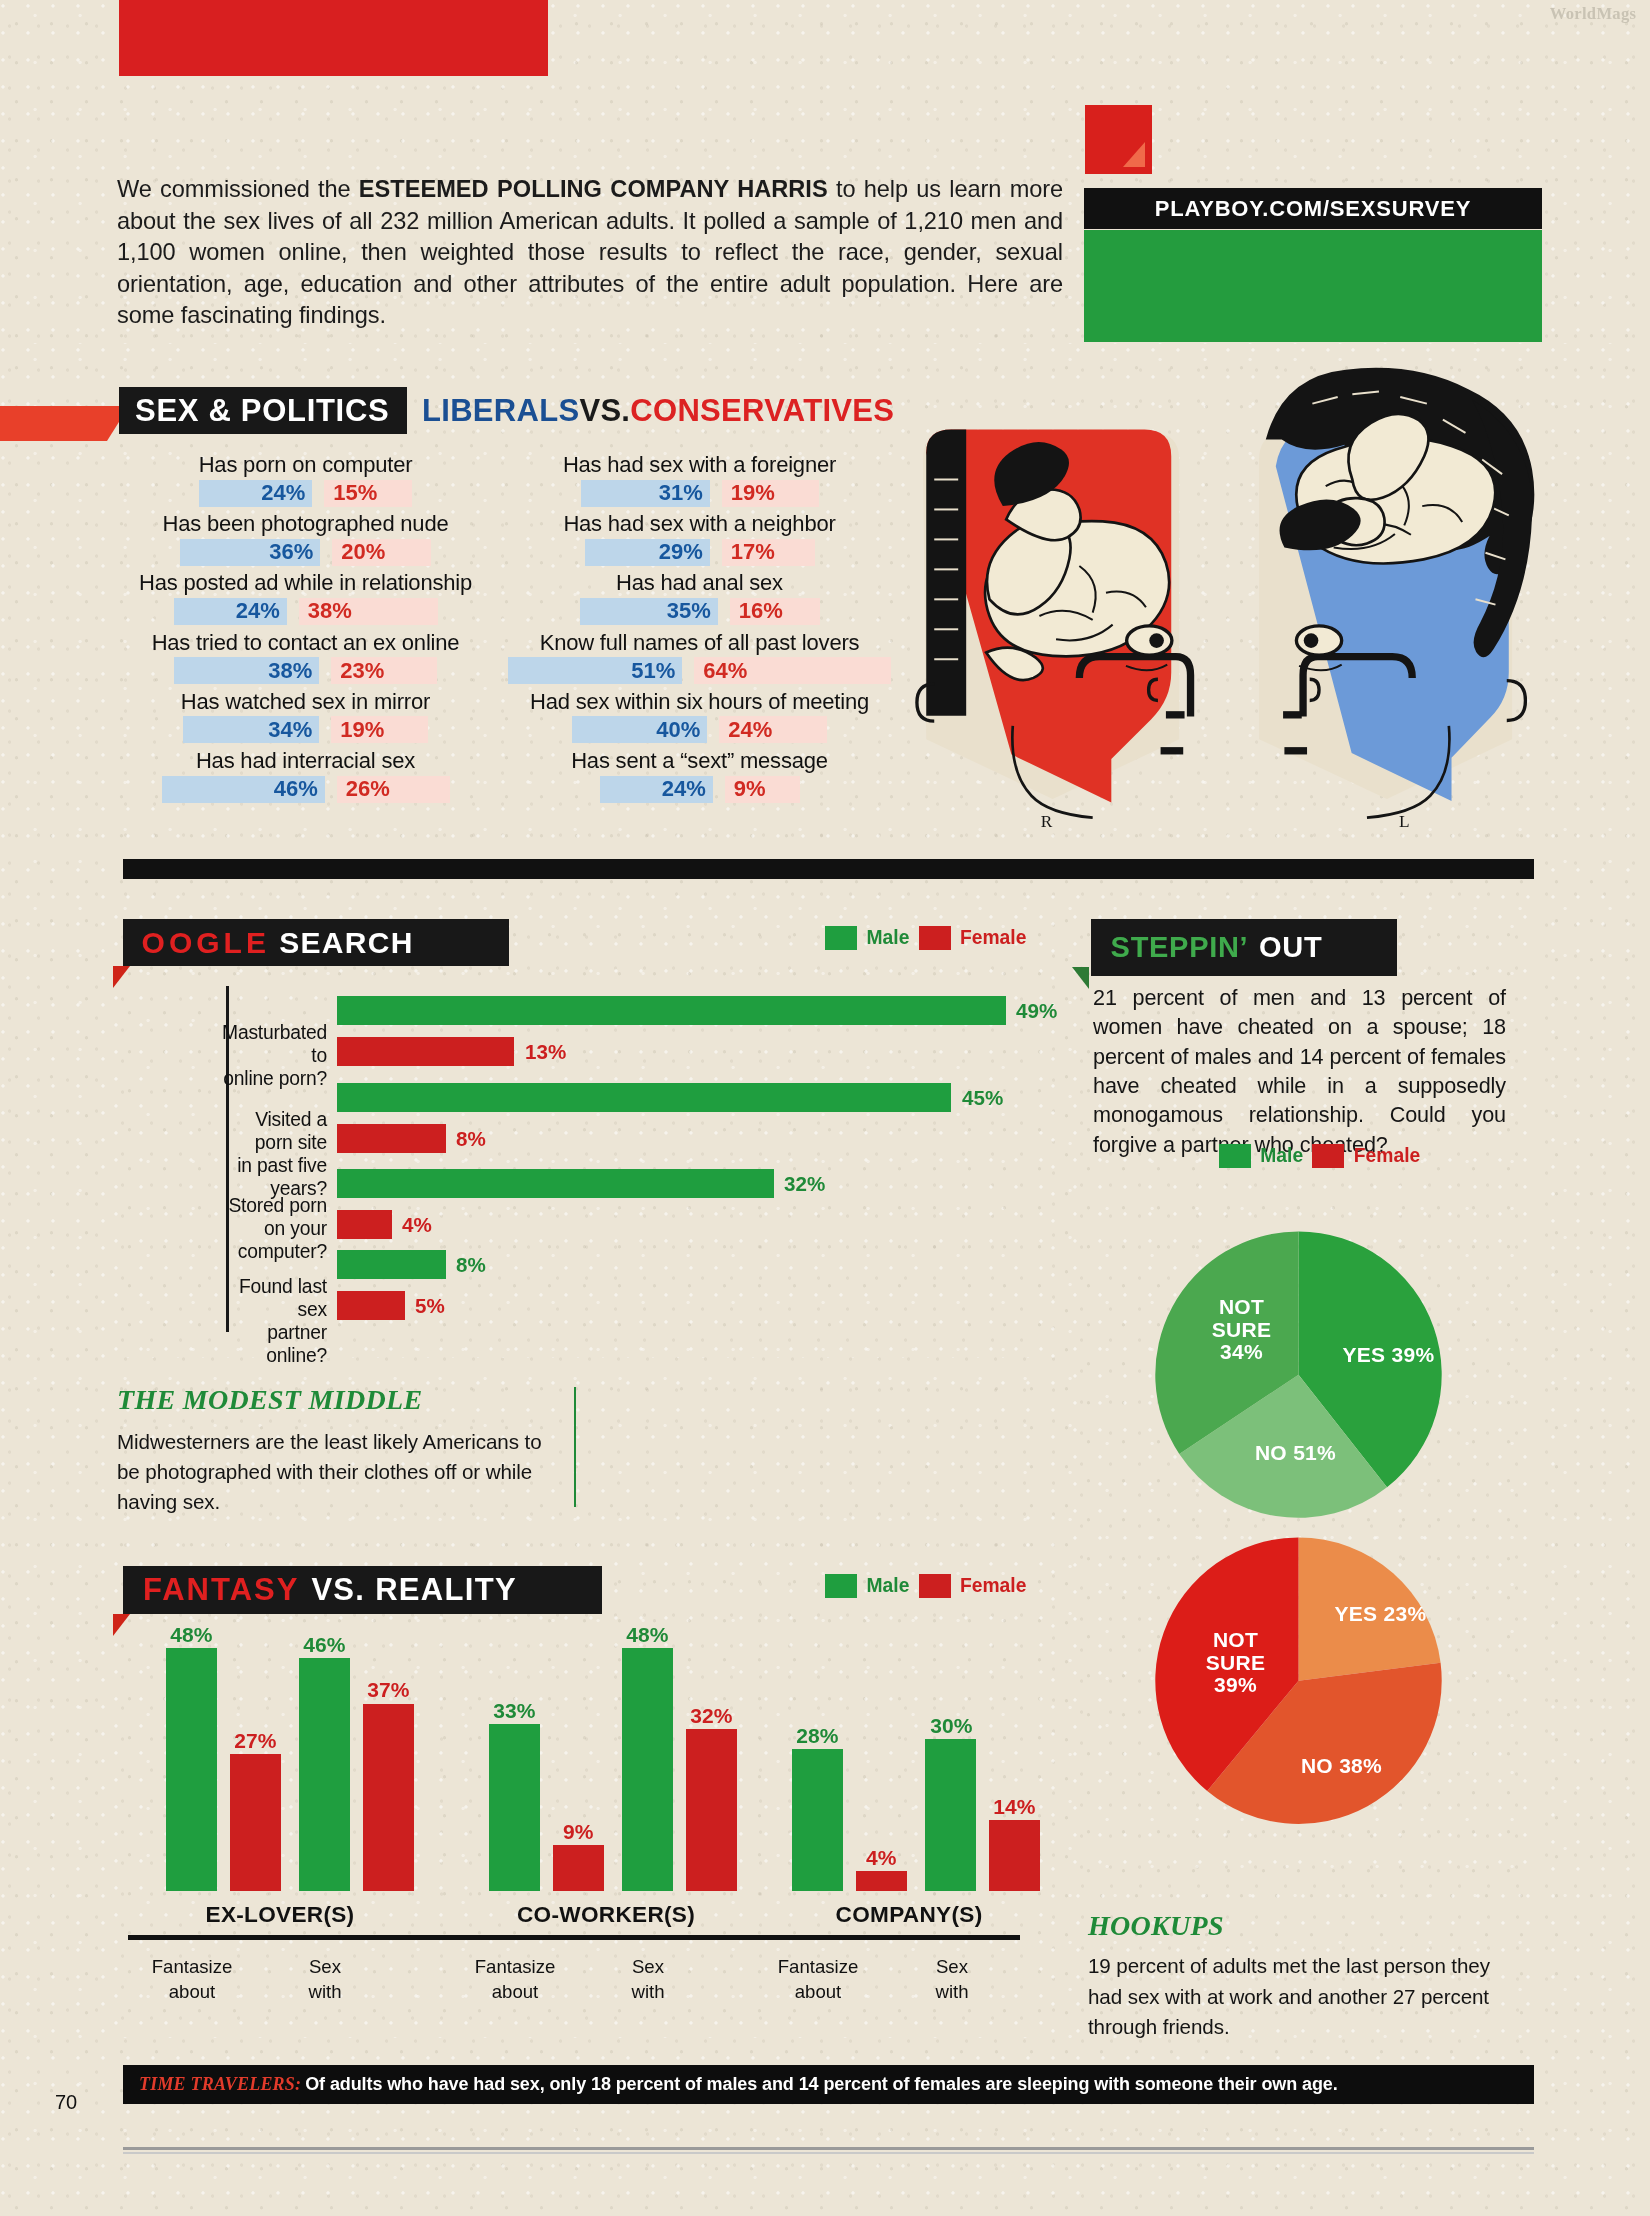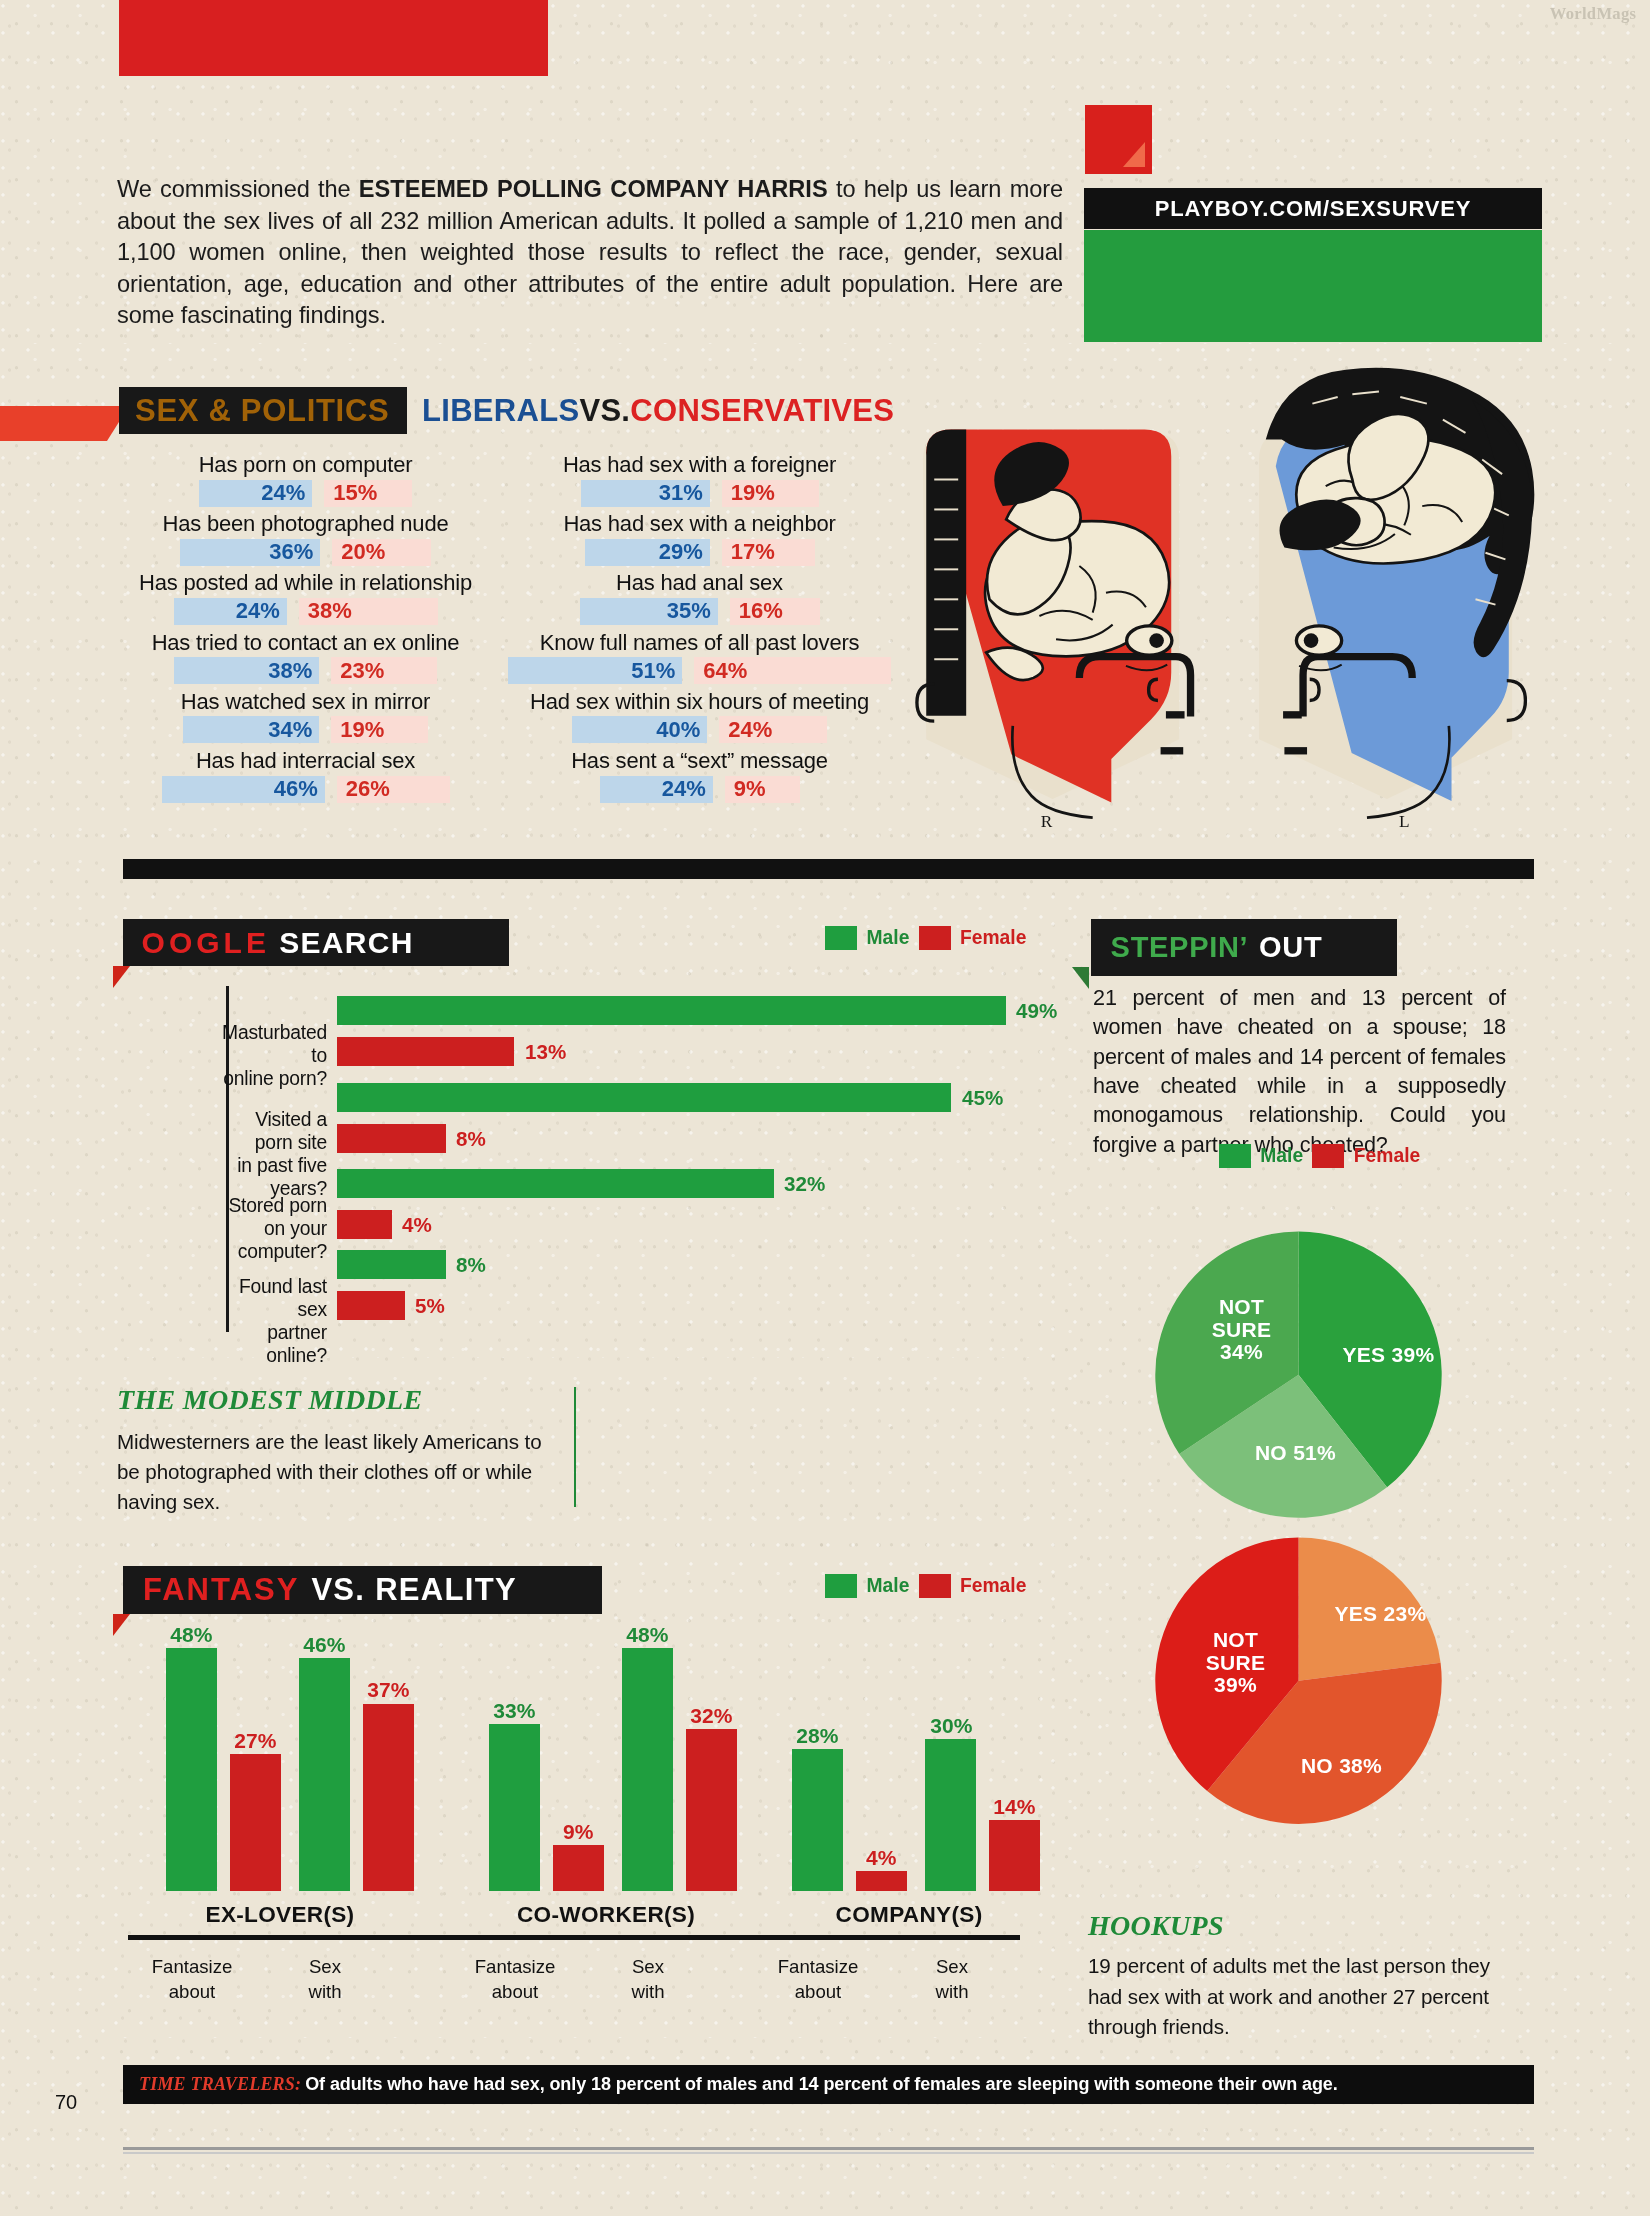--- a/index.html
+++ b/index.html
@@ -40,21 +40,21 @@
      color:#1b1b1b;text-align:justify;letter-spacing:-0.1px;}
   #intro b{font-weight:bold;letter-spacing:0px;}
 
   
   #politics{position:absolute;left:0px;top:344px;width:1651px;height:506px;}
   #pol-red-tab{position:absolute;left:0px;top:62px;width:107px;height:35px;background:#e8402a;}
   #pol-red-tri{position:absolute;left:107px;top:62px;width:0;height:0;
      border-top:35px solid #e8402a;border-right:22.6px solid transparent;}
   #pol-title-black{position:absolute;left:119px;top:43px;width:288px;height:47px;background:#181818;
      display:flex;align-items:center;}
-  #pol-title-black span{color:#a16207;font-size:31px;font-weight:bold;letter-spacing:0.7px;padding-left:16px;}
+  #pol-title-black span{color:#ffffff;font-size:31px;font-weight:bold;letter-spacing:0.7px;padding-left:16px;}
   #pol-title-rest{position:absolute;left:422px;top:43px;height:47px;display:flex;align-items:center;
      font-size:31px;font-weight:bold;letter-spacing:0.3px;}
   .lib{color:#1b4f93;} .vs{color:#1a1a1a;} .con{color:#dc2222;}
 
   .pol-col{position:absolute;top:108px;}
   #pol-col-left{left:119px;width:373px;}
   #pol-col-right{left:493px;width:413px;}
   .pol-item{margin-bottom:2.7px;}
   .pol-label{text-align:center;font-size:22px;color:#111;font-family:Liberation Sans, sans-serif;
      line-height:1.16;letter-spacing:-0.2px;}

